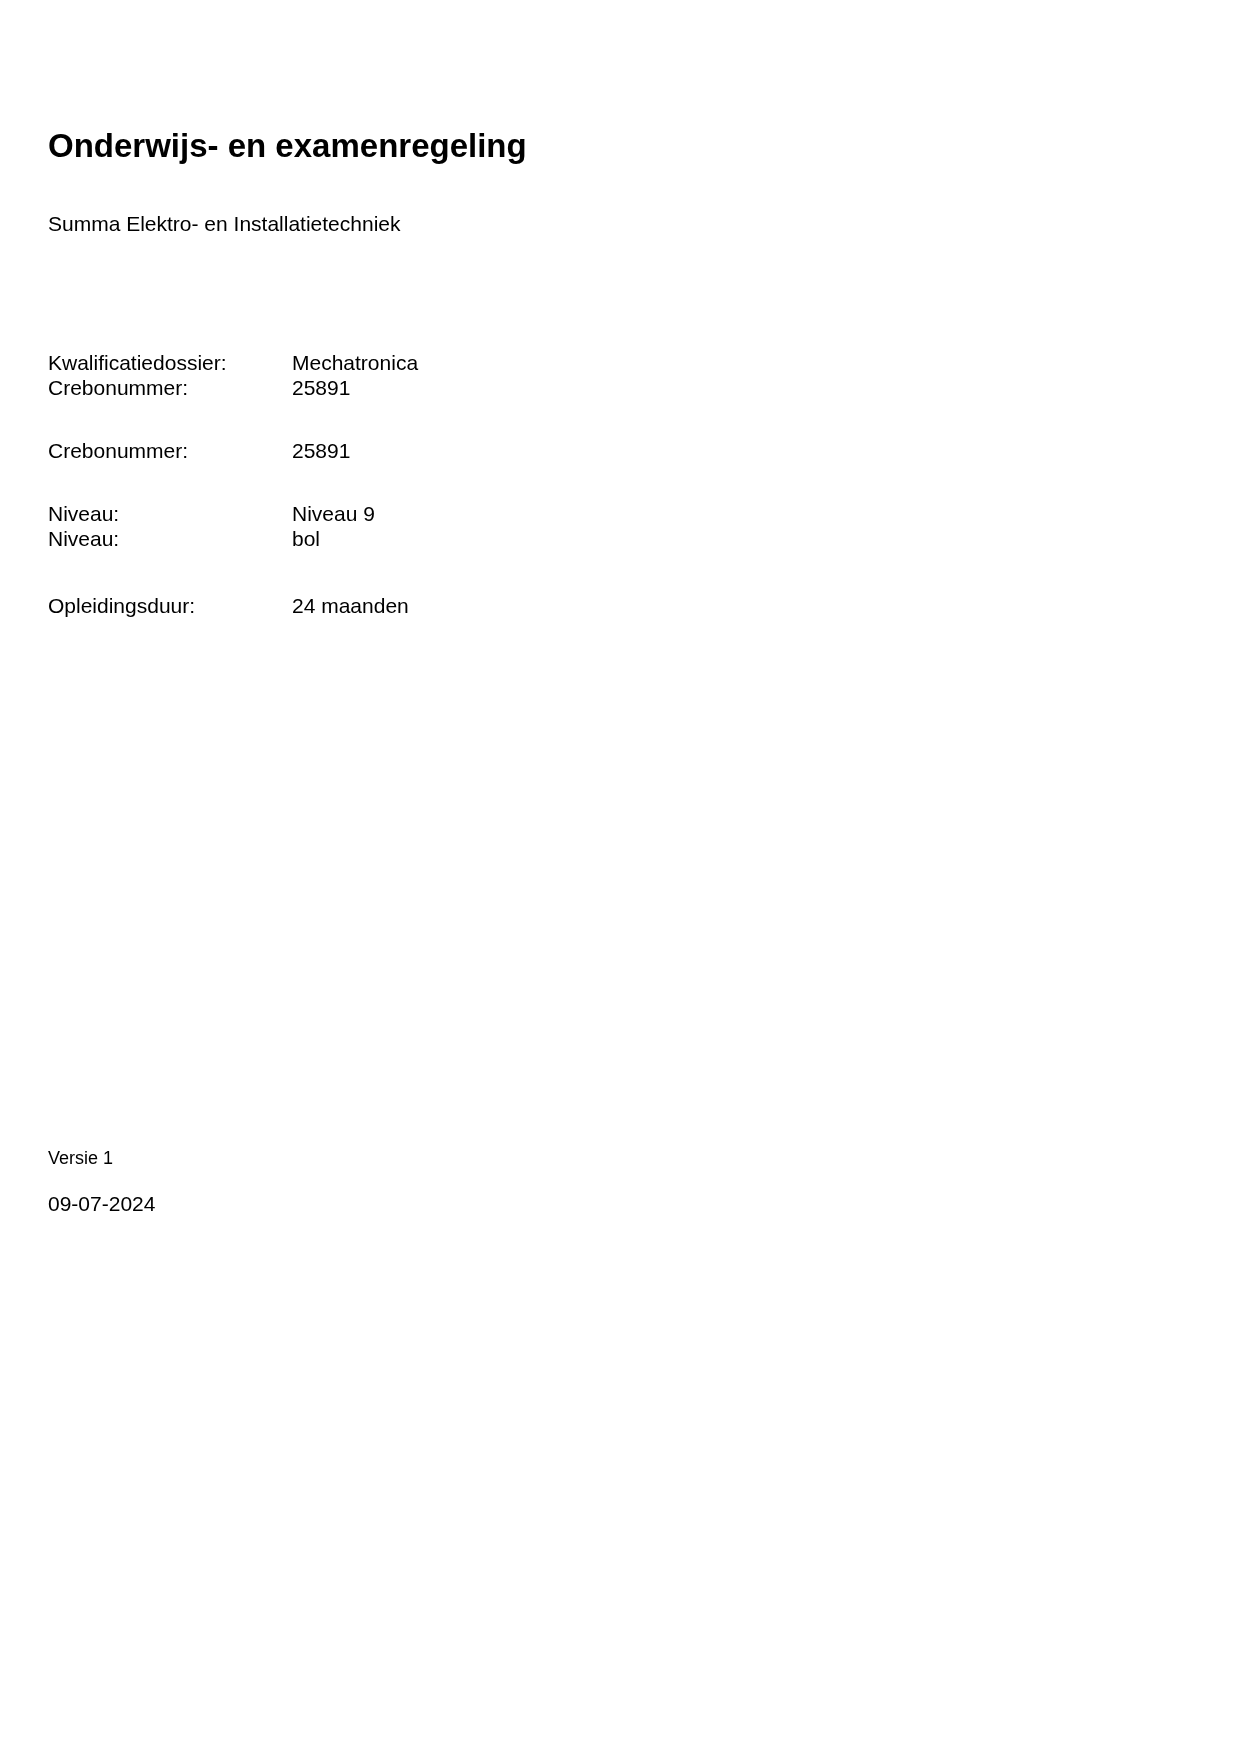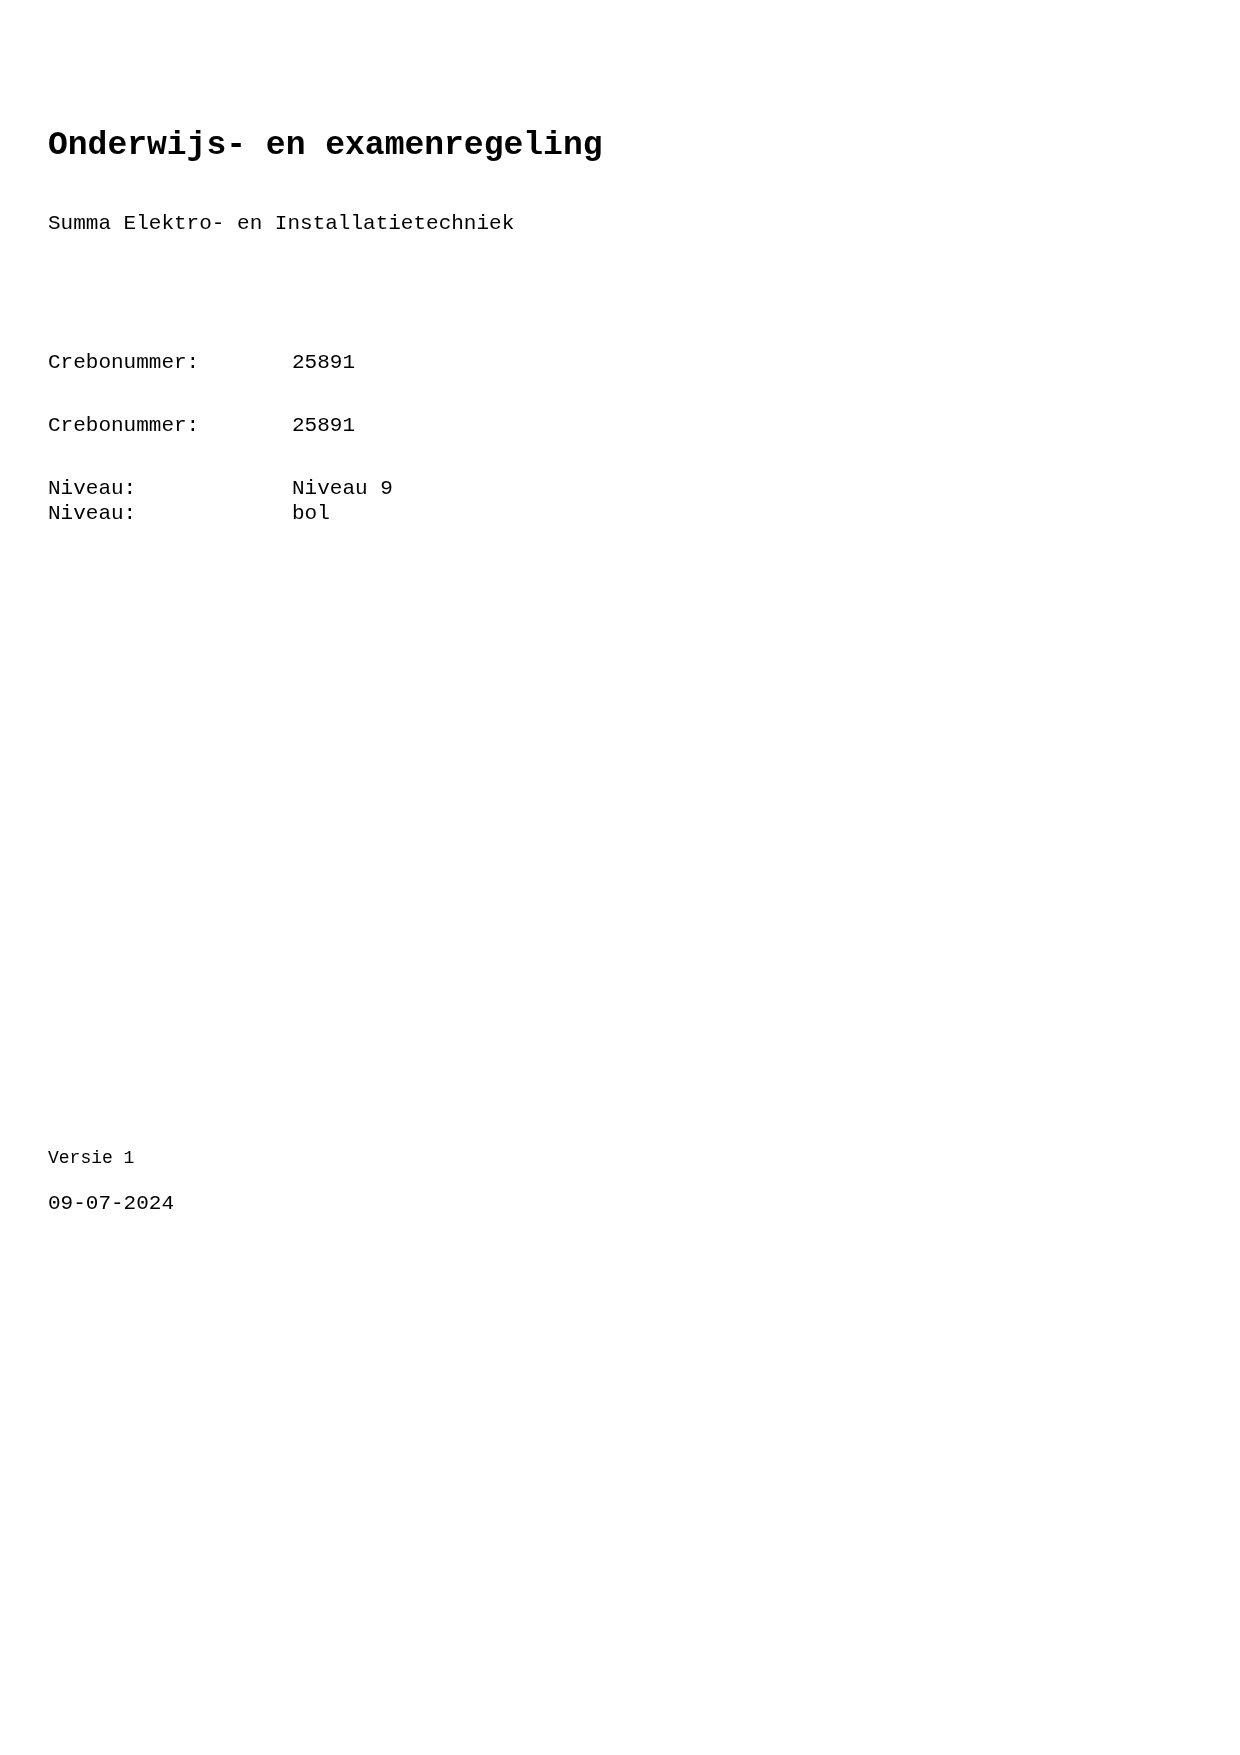--- a/index.html
+++ b/index.html
@@ -5,21 +5,21 @@
   html, body {
     margin: 0;
     padding: 0;
     background: #ffffff;
   }
   .page {
     position: relative;
     width: 1240px;
     height: 1616px;
     background: #ffffff;
-    font-family: Liberation Mono, monospace;
+    font-family: Liberation Sans, sans-serif;
     color: #000000;
     overflow: hidden;
   }
   .title {
     position: absolute;
     left: 48px;
     top: 126px;
     margin: 0;
     font-size: 33px;
     line-height: 40px;
@@ -83,20 +83,24 @@
 <div class="page">
 
   <h1 class="title">Onderwijs- en examenregeling</h1>
 
   <p class="subtitle">Summa Elektro- en Installatietechniek</p>
 
   <div class="info">
 
     <div class="group">
       <div class="row">
+        <div class="label">Kwalificatiedossier:</div>
+        <div class="value">Mechatronica</div>
+      </div>
+      <div class="row">
         <div class="label">Crebonummer:</div>
         <div class="value">25891</div>
       </div>
     </div>
 
     <div class="gap-a"></div>
 
     <div class="group">
       <div class="row">
         <div class="label">Crebonummer:</div>
@@ -113,20 +117,24 @@
       </div>
       <div class="row">
         <div class="label">Niveau:</div>
         <div class="value">bol</div>
       </div>
     </div>
 
     <div class="gap-c"></div>
 
     <div class="group">
+      <div class="row">
+        <div class="label">Opleidingsduur:</div>
+        <div class="value">24 maanden</div>
+      </div>
     </div>
 
   </div>
 
   <p class="versie">Versie 1</p>
 
   <p class="datum">09-07-2024</p>
 
 </div>
 

